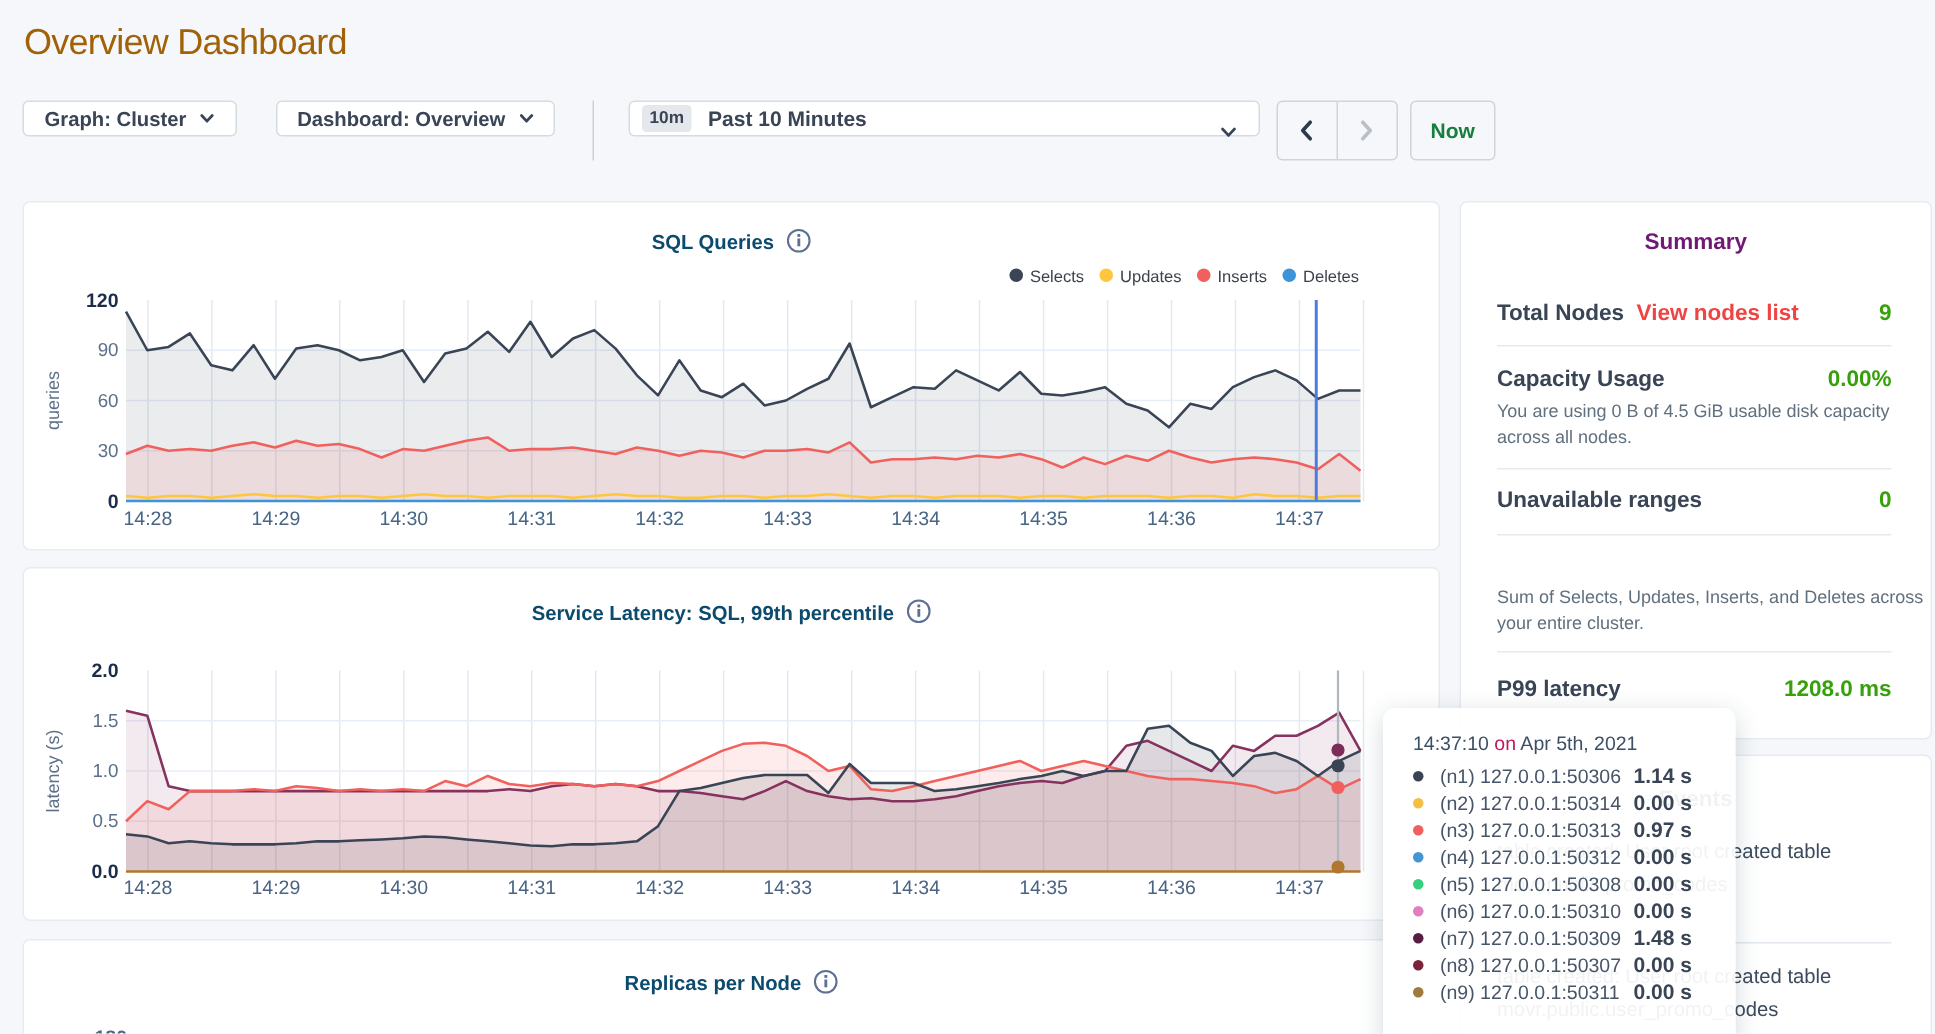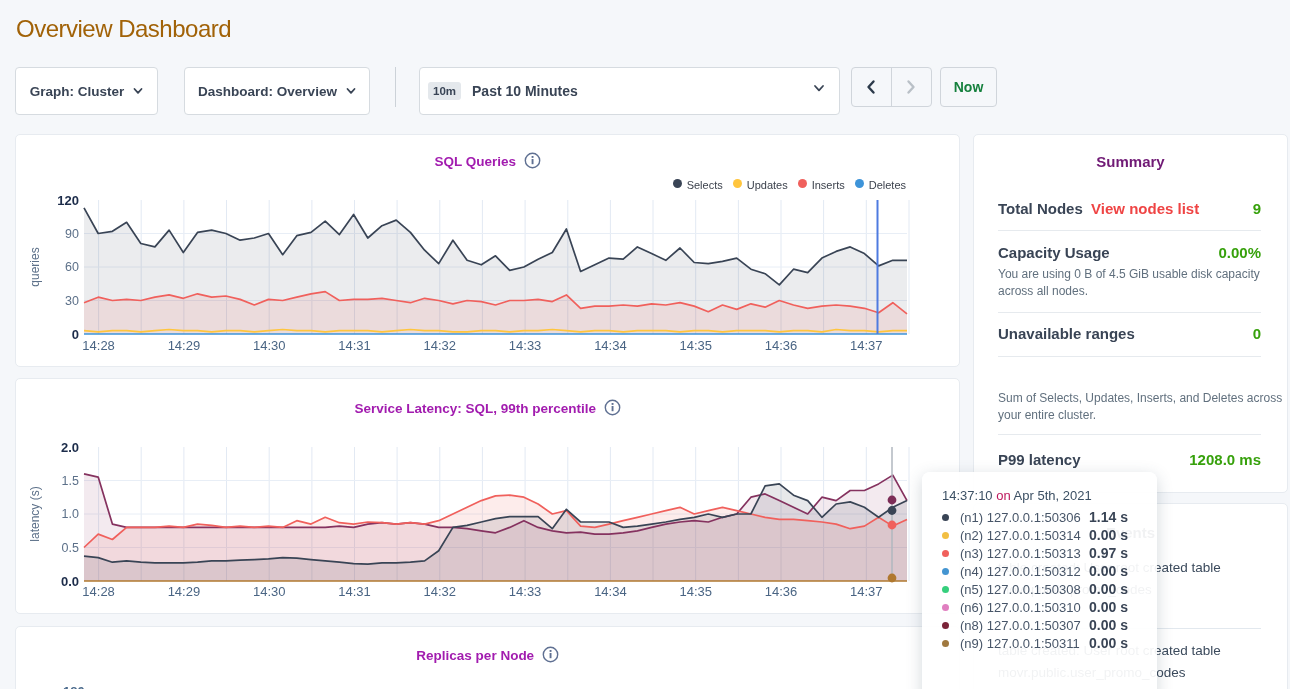--- a/index.html
+++ b/index.html
@@ -1,20 +1,20 @@
 <!DOCTYPE html>
 <html><head><meta charset="utf-8"><style>
 * { margin:0; padding:0; box-sizing:border-box; }
 body { font-family:"Liberation Sans", sans-serif; background:#f5f7fa; }
 #page { position:relative; width:1290px; height:689px; overflow:hidden; background:#f5f7fa; }
 .card { position:absolute; background:#fff; border:1px solid #e7ebf0; border-radius:5px; }
-.btn { position:absolute; top:67px; height:48px; background:#fff; border:1px solid #d6dbe0;
+.btn { position:absolute; top:67px; height:24px; background:#fff; border:1px solid #d6dbe0;
   border-radius:4px; display:flex; align-items:center; justify-content:center;
   font-size:13.5px; font-weight:bold; color:#394455; }
-.ctitle { position:absolute; width:100%; text-align:center; font-size:13.5px; font-weight:bold; color:#a21caf; }
+.ctitle { position:absolute; width:100%; text-align:center; font-size:13.5px; font-weight:bold; color:#0c4a6e; }
 .legend { position:absolute; top:44px; right:53px; display:flex; align-items:center; font-size:11px; color:#3c424d; }
 .ldot { width:9px; height:9px; border-radius:50%; display:inline-block; margin-right:5px; }
 .litem { display:flex; margin-left:10px; }
 .srow { position:absolute; left:24px; right:26px; height:18px; font-size:15px; font-weight:bold; color:#394455; }
 .srow .v { position:absolute; right:0; color:#37a10c; }
 .sdesc { position:absolute; left:24px; font-size:12px; line-height:16.5px; color:#61707e; white-space:nowrap; }
 .sdiv { position:absolute; left:24px; right:26px; height:1px; background:#e6eaee; }
 .trow { display:flex; align-items:center; height:18px; font-size:13.5px; color:#475568; white-space:nowrap; }
 .tdot { width:7px; height:7px; border-radius:50%; flex:none; margin-right:11px; }
 .tlab { width:127px; flex:none; white-space:nowrap; font-size:13px; }
@@ -234,20 +234,25 @@
         <span class="tdot" style="background:#36cf7d"></span>
         <span class="tlab">(n5) 127.0.0.1:50308</span>
         <span class="tval">0.00 s</span>
       </div>
       <div class="trow">
         <span class="tdot" style="background:#e07fc0"></span>
         <span class="tlab">(n6) 127.0.0.1:50310</span>
         <span class="tval">0.00 s</span>
       </div>
       <div class="trow">
+        <span class="tdot" style="background:#571d43"></span>
+        <span class="tlab">(n7) 127.0.0.1:50309</span>
+        <span class="tval">1.48 s</span>
+      </div>
+      <div class="trow">
         <span class="tdot" style="background:#7b2439"></span>
         <span class="tlab">(n8) 127.0.0.1:50307</span>
         <span class="tval">0.00 s</span>
       </div>
       <div class="trow">
         <span class="tdot" style="background:#a0793f"></span>
         <span class="tlab">(n9) 127.0.0.1:50311</span>
         <span class="tval">0.00 s</span>
       </div>
   </div>

